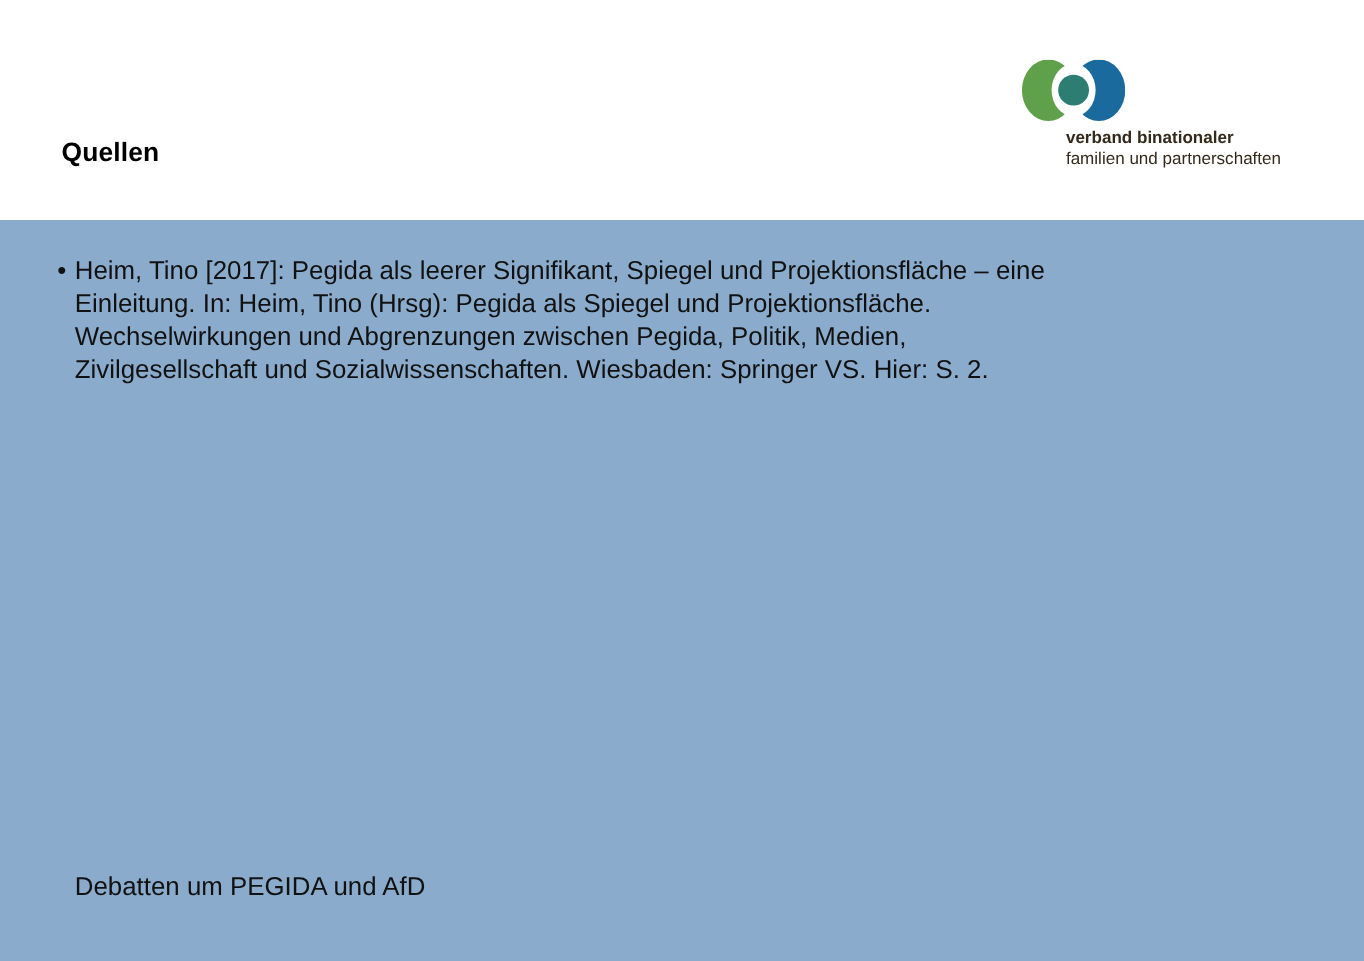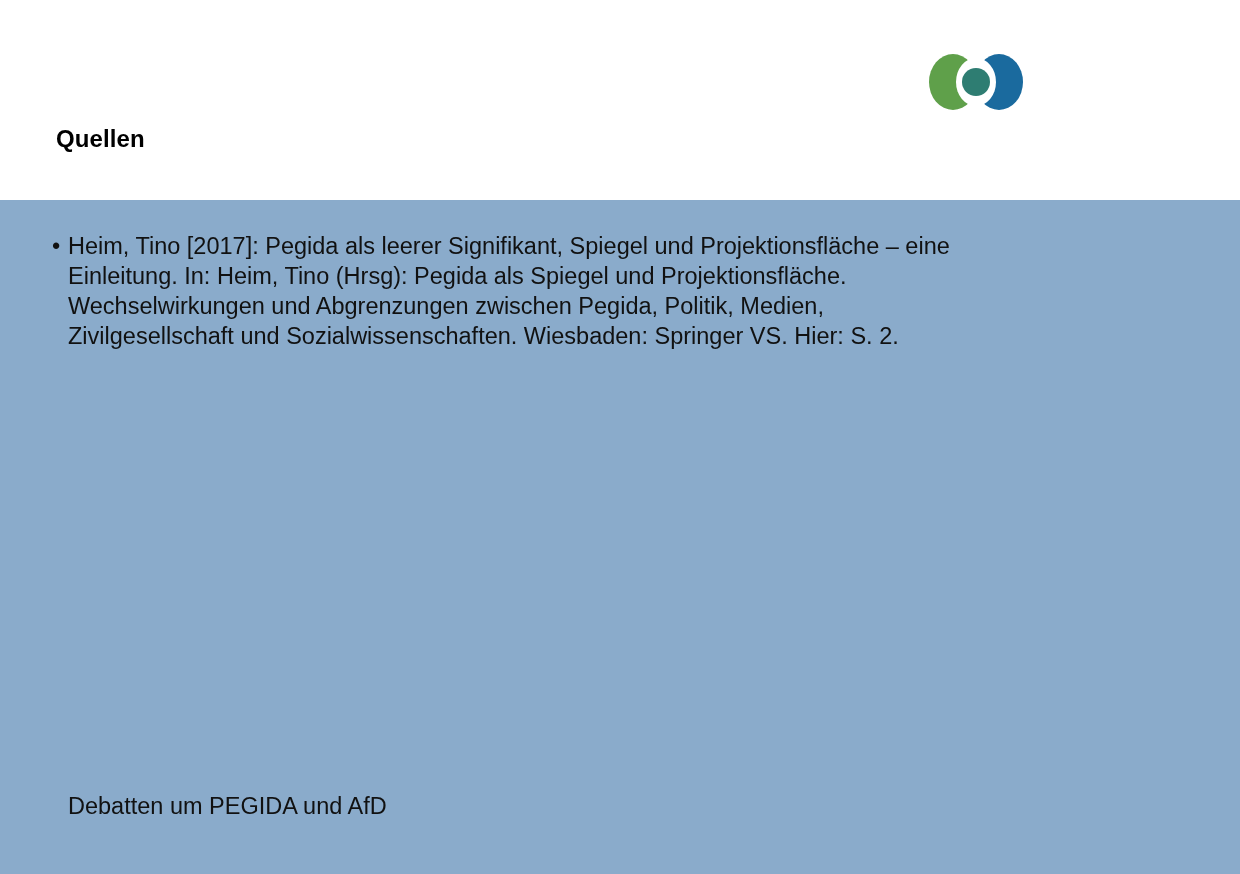--- a/index.html
+++ b/index.html
@@ -155,20 +155,24 @@
               <ellipse cx="70" cy="28" rx="24" ry="28" fill="#fff"></ellipse>
               <ellipse cx="47" cy="28" rx="20" ry="24" fill="#000"></ellipse>
             </mask>
           </defs>
           <rect x="0" y="0" width="94" height="56" fill="#5fa04a" mask="url(#maskLeft)"></rect>
           <rect x="0" y="0" width="94" height="56" fill="#1a6a9e" mask="url(#maskRight)"></rect>
           <circle cx="47" cy="28" r="14" fill="#2e7d72"></circle>
         </svg>
       </div>
 
+      <div class="logo-wordmark">
+        <div class="logo-line1">verband binationaler</div>
+        <div class="logo-line2">familien und partnerschaften</div>
+      </div>
 
     </div>
   </div>
 
   <div class="body-area">
 
     <ul class="content-list">
       <li class="content-item">
         <span class="bullet">•</span>
         <span>Heim, Tino [2017]: Pegida als leerer Signifikant, Spiegel und Projektionsfläche – eine Einleitung. In: Heim, Tino (Hrsg): Pegida als Spiegel und Projektionsfläche. Wechselwirkungen und Abgrenzungen zwischen Pegida, Politik, Medien, Zivilgesellschaft und Sozialwissenschaften. Wiesbaden: Springer VS. Hier: S. 2.</span>

